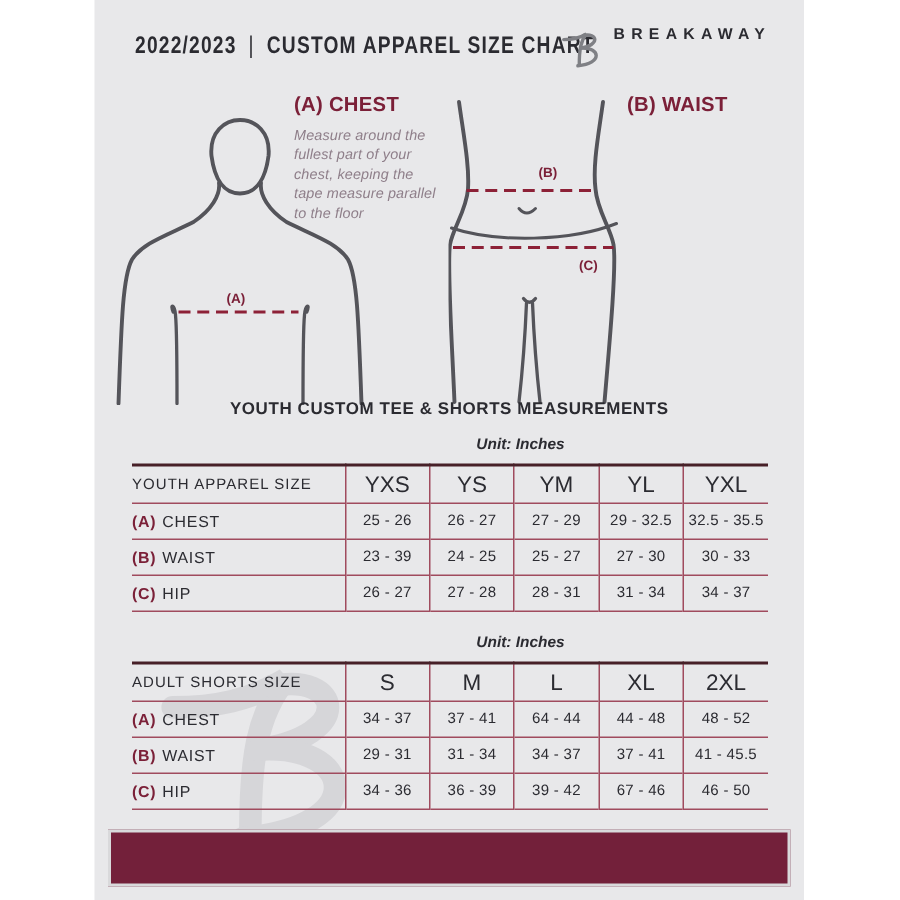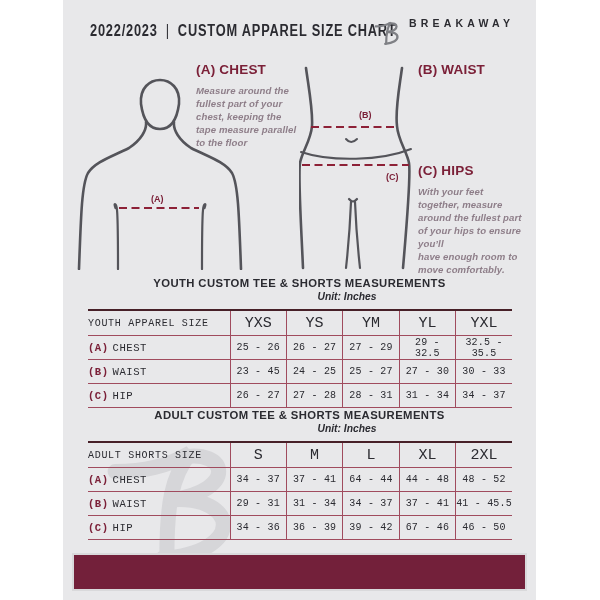--- a/index.html
+++ b/index.html
@@ -30,21 +30,21 @@
   .fig-lower{left:236px;top:60px;}
   .outline{stroke:#54545a;stroke-width:2.6;fill:none;stroke-linecap:round;}
   .dash{stroke:#8d2137;stroke-width:2.1;fill:none;stroke-dasharray:8 4.5;}
   .marker{font-family:"Liberation Sans",sans-serif;font-size:9px;font-weight:700;fill:#7b2038;}
   
   .instr{position:absolute;width:122px;}
   .instr h3{
     margin:0 0 7px 0;font-size:13.5px;font-weight:800;color:#7b2038;letter-spacing:.2px;
   }
   .instr p{
-    margin:0;font-size:9.6px;font-style:italic;font-weight:700;line-height:13px;
+    margin:0;font-size:9.6px;font-style:italic;font-weight:400;line-height:13px;
     color:#8e7e89;white-space:pre-line;letter-spacing:.1px;
   }
   .instr-chest{left:133px;top:62px;}
   .instr-waist{left:355px;top:62px;}
   .instr-hips{left:355px;top:163px;}
   
   .sec-title{
     position:absolute;left:0;width:473px;text-align:center;
     font-size:11.3px;font-weight:700;color:#2b2b31;letter-spacing:.4px;
   }
@@ -55,21 +55,21 @@
   
   table.size{
     position:absolute;left:25px;width:424px;border-collapse:collapse;table-layout:fixed;
     border-top:2px solid #472028;border-bottom:1.5px solid #a04b5e;
     z-index:2;
   }
   table.size col.lbl{width:142px;}
   table.size col.val{width:56.4px;}
   table.size tr{border-bottom:1.5px solid #a04b5e;}
   table.size th, table.size td{
-    padding:0;background:transparent;font-weight:400;color:#2b2b31;font-family:Liberation Mono, monospace;
+    padding:0;background:transparent;font-weight:400;color:#2b2b31;
   }
   table.size th:not(:first-child), table.size td:not(:first-child){
     border-left:1px solid #a04b5e;
   }
   table.size thead th{height:24px;}
   table.size tbody td{height:23px;}
   .th-label{
     text-align:left;padding-left:11px;font-size:10px;letter-spacing:.7px;color:#2b2b31;
   }
   .th-size{text-align:center;font-size:15px;font-weight:700;}
@@ -134,40 +134,30 @@
       <h3>(A) CHEST</h3>
       <p>Measure around the
 fullest part of your
 chest, keeping the
 tape measure parallel
 to the floor</p>
     </div>
     <div class="instr instr-waist">
       <h3>(B) WAIST</h3>
     </div>
-    <div class="instr instr-hips">
-      <h3>(C) HIPS</h3>
-      <p>With your feet
-together, measure
-around the fullest part
-of your hips to ensure
-you’ll
-have enough room to
-move comfortably.</p>
-    </div>
 
     <svg class="watermark" width="160" height="185" viewBox="0 0 34 32">
       <g fill="none" stroke="#d6d6d9" stroke-width="3.2" stroke-linecap="round">
         <path d="M 3,9 C 9,9 14,8 19,5 C 15,10 14,16 14,27"></path>
         <path d="M 17,6 C 27,4 29,13 15,15"></path>
         <path d="M 15,15 C 29,14 31,26 13,27.5"></path>
       </g>
     </svg>
 
-    <div class="sec-title" style="top:277px">YOUTH CUSTOM TEE &amp; SHORTS MEASUREMENTS</div>
+    <div class="sec-title" style="top:267px">YOUTH CUSTOM TEE &amp; SHORTS MEASUREMENTS</div>
     <div class="sec-unit" style="top:291px">Unit: Inches</div>
 
     <table class="size youth-table">
       <colgroup>
           <col class="lbl">
           <col class="val">
           <col class="val">
           <col class="val">
           <col class="val">
           <col class="val">
@@ -186,38 +176,37 @@
         <tr>
           <td class="row-label"><span class="key">(A)</span><span>CHEST</span></td>
           <td class="cell-val">25 - 26</td>
           <td class="cell-val">26 - 27</td>
           <td class="cell-val">27 - 29</td>
           <td class="cell-val">29 - 32.5</td>
           <td class="cell-val">32.5 - 35.5</td>
         </tr>
         <tr>
           <td class="row-label"><span class="key">(B)</span><span>WAIST</span></td>
-          <td class="cell-val">23 - 45</td>
+          <td class="cell-val">23 - 39</td>
           <td class="cell-val">24 - 25</td>
           <td class="cell-val">25 - 27</td>
           <td class="cell-val">27 - 30</td>
           <td class="cell-val">30 - 33</td>
         </tr>
         <tr>
           <td class="row-label"><span class="key">(C)</span><span>HIP</span></td>
           <td class="cell-val">26 - 27</td>
           <td class="cell-val">27 - 28</td>
           <td class="cell-val">28 - 31</td>
           <td class="cell-val">31 - 34</td>
           <td class="cell-val">34 - 37</td>
         </tr>
       </tbody>
     </table>
 
-    <div class="sec-title" style="top:409px">ADULT CUSTOM TEE &amp; SHORTS MEASUREMENTS</div>
     <div class="sec-unit" style="top:423px">Unit: Inches</div>
 
     <table class="size adult-table">
       <colgroup>
           <col class="lbl">
           <col class="val">
           <col class="val">
           <col class="val">
           <col class="val">
           <col class="val">

